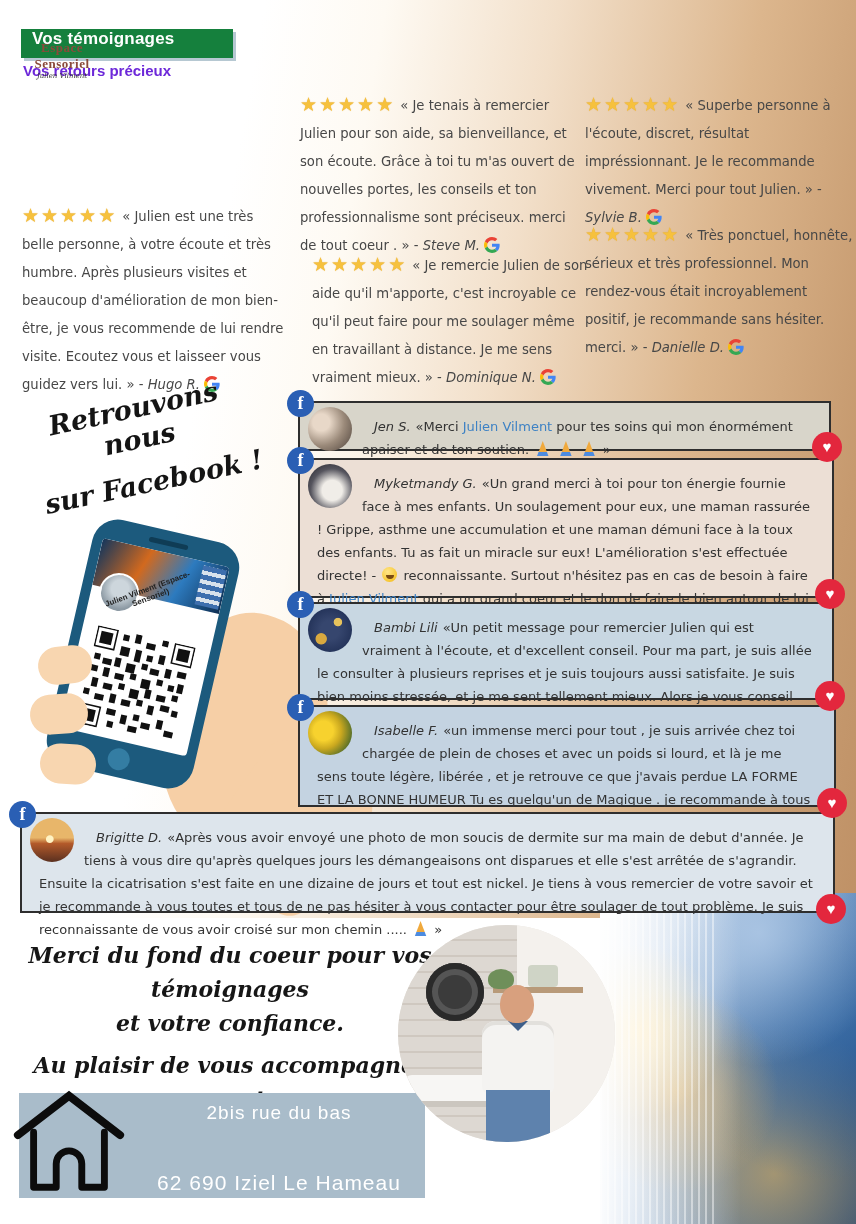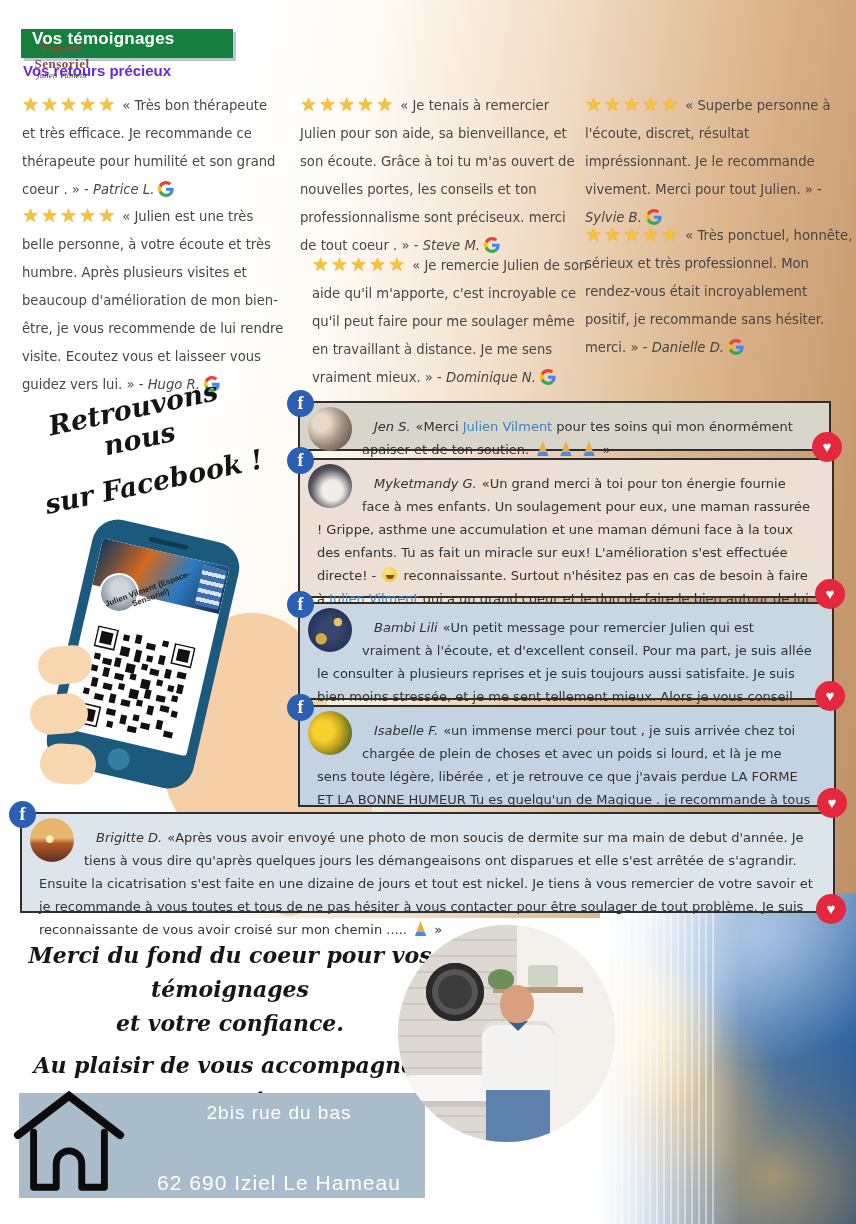--- a/index.html
+++ b/index.html
@@ -143,29 +143,20 @@
 <div class="page">
   <div class="bg-top"></div>
   <div class="bg-bottom"></div>
   <div class="fractal"></div>
 
   <div class="title-box">
     <span>Vos témoignages</span>
   </div>
   <div class="subtitle">Vos retours précieux</div>
 
-  <p class="review" style="left:22px;top:90px;width:262px;">
-    <span class="stars">★★★★★</span><span>« Très bon thérapeute et très efficace. Je recommande ce thérapeute pour humilité et son grand coeur . » -</span>
-    <span class="author">Patrice L.</span><span class="gicon"><svg viewBox="0 0 48 48">
-          <path fill="#EA4335" d="M24 9.5c3.5 0 6.7 1.2 9.2 3.6l6.9-6.9C35.9 2.4 30.5 0 24 0 14.6 0 6.5 5.4 2.6 13.2l8 6.2C12.4 13.7 17.7 9.5 24 9.5z"></path>
-          <path fill="#4285F4" d="M47 24.6c0-1.6-.2-3.1-.4-4.6H24v9h12.9c-.6 3-2.3 5.5-4.8 7.2l7.7 6C44.4 38 47 31.8 47 24.6z"></path>
-          <path fill="#FBBC05" d="M10.5 28.6c-.5-1.5-.8-3-.8-4.6s.3-3.1.8-4.6l-8-6.2C.9 16.5 0 20.1 0 24s.9 7.5 2.6 10.8l7.9-6.2z"></path>
-          <path fill="#34A853" d="M24 48c6.5 0 11.9-2.1 15.9-5.8l-7.7-6c-2.2 1.5-4.9 2.3-8.2 2.3-6.3 0-11.6-4.2-13.5-9.9l-8 6.2C6.5 42.6 14.6 48 24 48z"></path>
-        </svg></span>
-  </p>
   <p class="review" style="left:22px;top:201px;width:262px;">
     <span class="stars">★★★★★</span><span>« Julien est une très belle personne, à votre écoute et très humbre. Après plusieurs visites et beaucoup d'amélioration de mon bien-être, je vous recommende de lui rendre visite. Ecoutez vous et laisseer vous guidez vers lui. » -</span>
     <span class="author">Hugo R.</span><span class="gicon"><svg viewBox="0 0 48 48">
           <path fill="#EA4335" d="M24 9.5c3.5 0 6.7 1.2 9.2 3.6l6.9-6.9C35.9 2.4 30.5 0 24 0 14.6 0 6.5 5.4 2.6 13.2l8 6.2C12.4 13.7 17.7 9.5 24 9.5z"></path>
           <path fill="#4285F4" d="M47 24.6c0-1.6-.2-3.1-.4-4.6H24v9h12.9c-.6 3-2.3 5.5-4.8 7.2l7.7 6C44.4 38 47 31.8 47 24.6z"></path>
           <path fill="#FBBC05" d="M10.5 28.6c-.5-1.5-.8-3-.8-4.6s.3-3.1.8-4.6l-8-6.2C.9 16.5 0 20.1 0 24s.9 7.5 2.6 10.8l7.9-6.2z"></path>
           <path fill="#34A853" d="M24 48c6.5 0 11.9-2.1 15.9-5.8l-7.7-6c-2.2 1.5-4.9 2.3-8.2 2.3-6.3 0-11.6-4.2-13.5-9.9l-8 6.2C6.5 42.6 14.6 48 24 48z"></path>
         </svg></span>
   </p>
   <p class="review" style="left:300px;top:90px;width:276px;">

